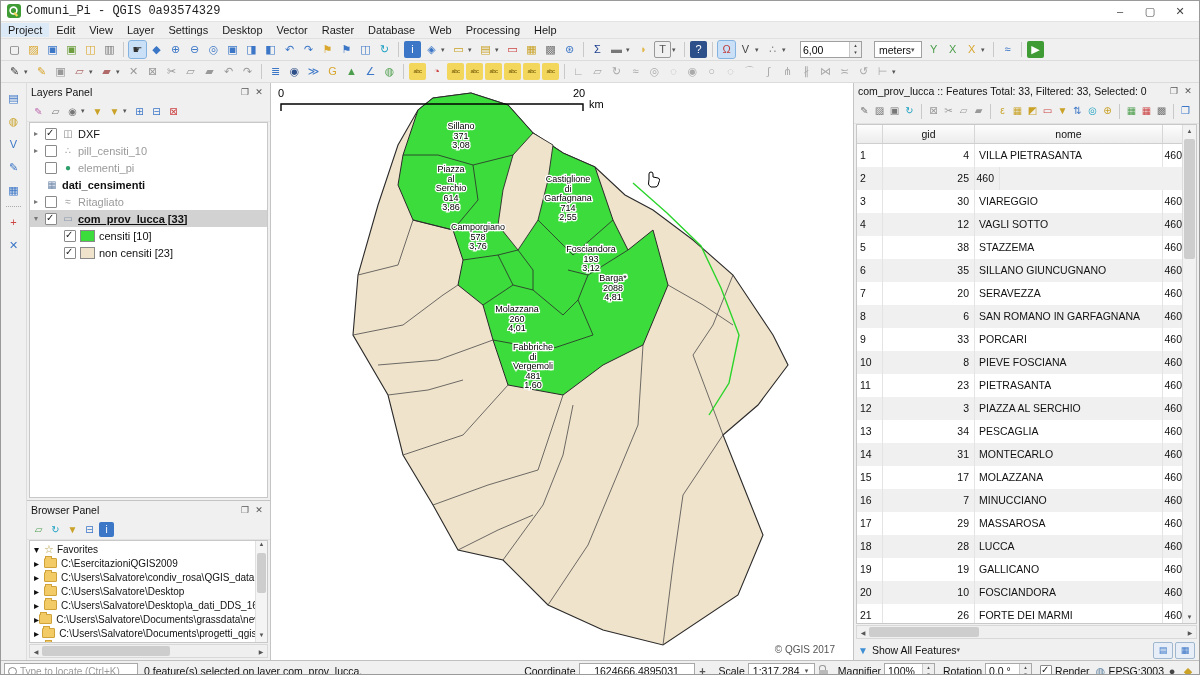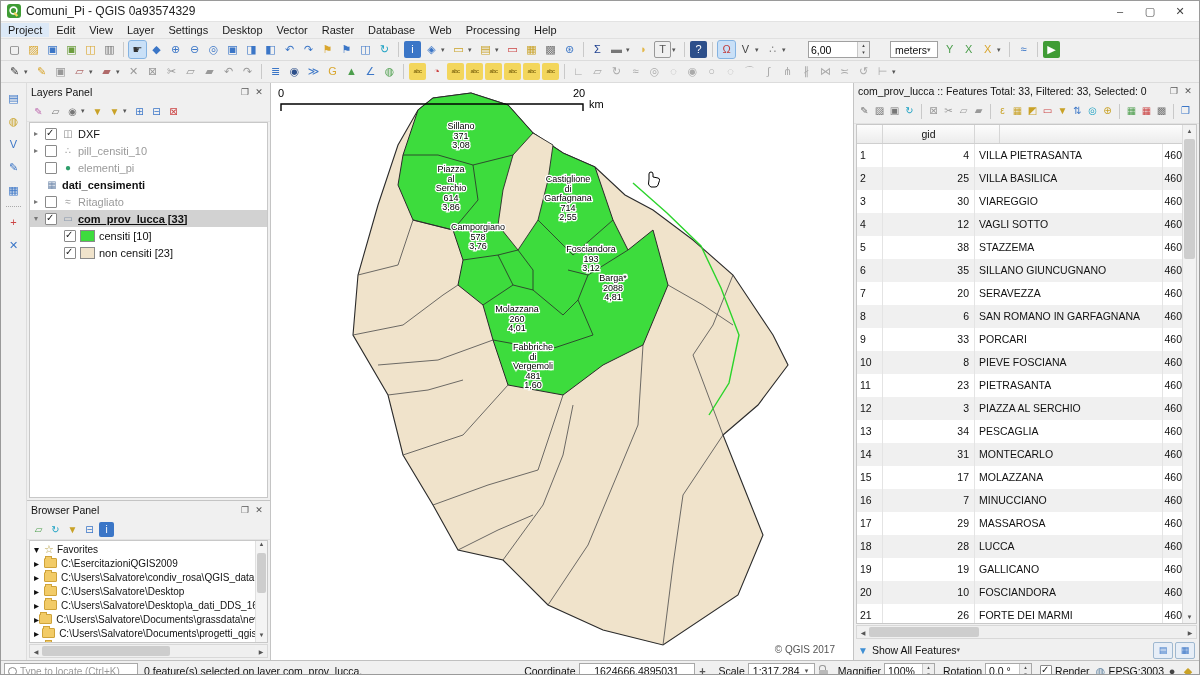--- a/index.html
+++ b/index.html
@@ -2,37 +2,37 @@
 <html><head>
 <meta charset="utf-8">
 <style>
   html,body{margin:0;padding:0;}
   .app{width:1200px;height:675px;font-family:"Liberation Sans","DejaVu Sans",sans-serif;
        background:#f0f0f0;color:#111;overflow:hidden;position:relative;font-size:11px;
        border:1px solid #9a9a9a;box-sizing:border-box;}
   
   .titlebar{height:20px;background:#fff;display:flex;align-items:center;padding:0 4px;border-bottom:1px solid #e3e3e3;}
   .qlogo{width:14px;height:14px;margin:0 5px 0 2px;display:inline-flex;}
-  .title{font-size:12px;color:#222;}
+  .title{font-size:12px;color:#222;font-family:Liberation Mono, monospace;}
   .wbtns{margin-left:auto;display:flex;}
   .wbtn{width:30px;height:18px;text-align:center;line-height:18px;color:#444;font-size:11px;}
   
   .menubar{height:16px;display:flex;align-items:center;background:#f0f0f0;border-bottom:1px solid #e0e0e0;}
   .mitem{padding:1px 7px;font-size:11px;color:#1a1a1a;}
   .mitem.active{background:#dce9f7;}
   
   .toolbar{height:21px;display:flex;align-items:center;background:#f0f0f0;border-bottom:1px solid #dcdcdc;padding-left:4px;overflow:hidden;white-space:nowrap;}
   .tbi{display:inline-block;width:17px;height:17px;line-height:17px;text-align:center;font-size:11px;border-radius:2px;margin:0 1px;flex:none;}
   .tbi.small{font-size:6px;letter-spacing:-0.5px;}
   .tbi.boxed{border:1px solid #999;line-height:15px;width:15px;height:15px;}
   .tbi.active{background:#c9e0f7;outline:1px solid #84b3e2;}
   .ddc{display:inline-block;width:7px;font-size:7px;color:#555;margin-right:1px;}
   .ddc::after{content:"▾";}
   .tsep{display:inline-block;width:1px;height:15px;background:#c9c9c9;margin:0 4px;flex:none;}
-  .tbspin{display:inline-flex;align-items:center;border:1px solid #a0a0a0;background:#fff;height:15px;margin:0 18px;}
+  .tbspin{display:inline-flex;align-items:center;border:1px solid #a0a0a0;background:#fff;height:15px;margin:0 10px;}
   .tbspin input{border:none;outline:none;width:44px;font:10.5px "Liberation Sans",sans-serif;padding:0 2px;}
   .spincol{display:inline-flex;flex-direction:column;width:11px;border-left:1px solid #c8c8c8;background:#eee;height:15px;}
   .sarr{height:7px;font-size:5px;line-height:7px;text-align:center;color:#444;}
   .sarr.up::after{content:"▴";} .sarr.dn::after{content:"▾";}
   .tbsel{display:inline-flex;align-items:center;border:1px solid #a0a0a0;background:#fff;height:15px;padding:0 2px 0 4px;margin:0 2px;font-size:10.5px;}
   
   .main{display:flex;height:577px;}
   .sidestrip{width:25px;background:#f0f0f0;border-right:1px solid #ddd;display:flex;flex-direction:column;align-items:center;padding-top:4px;}
   .sidestrip .tbi{margin:3px 0;}
   .sidestrip .ssep{width:15px;border-top:1px dotted #aaa;margin:4px 0;}
@@ -515,32 +515,32 @@
           <span class="tbi" style="color: rgb(76, 158, 76);">▦</span>
           <span class="tbi" style="color: rgb(204, 68, 68);">▦</span>
           <span class="tbi" style="color: rgb(119, 119, 119);">▩</span>
           <span class="tsep"></span>
           <span class="tbi" style="color: rgb(59, 118, 199);">❐</span>
         </div>
       <div class="grid" id="attrGrid">
           <span class="ghead">
             <span class="gh" style="width: 26px;"></span>
             <span class="gh" style="width: 92px;">gid</span>
+            <span class="gh" style="width: 188px;">nome</span>
             <span class="gh" style="width: 25px;"></span>
           </span>
           <span class="grow">
             <span class="gc rowno" style="width: 26px;">1</span>
             <span class="gc num" style="width: 92px;">4</span>
             <span class="gc name" style="width: 188px;">VILLA PIETRASANTA</span>
             <span class="gc num" style="width: 25px;">460</span>
           </span>
           <span class="grow alt">
             <span class="gc rowno" style="width: 26px;">2</span>
             <span class="gc num" style="width: 92px;">25</span>
-            <span class="gc name" style="width: 188px;">VILLA BASILICA</span>
             <span class="gc num" style="width: 25px;">460</span>
           </span>
           <span class="grow">
             <span class="gc rowno" style="width: 26px;">3</span>
             <span class="gc num" style="width: 92px;">30</span>
             <span class="gc name" style="width: 188px;">VIAREGGIO</span>
             <span class="gc num" style="width: 25px;">460</span>
           </span>
           <span class="grow alt">
             <span class="gc rowno" style="width: 26px;">4</span>

